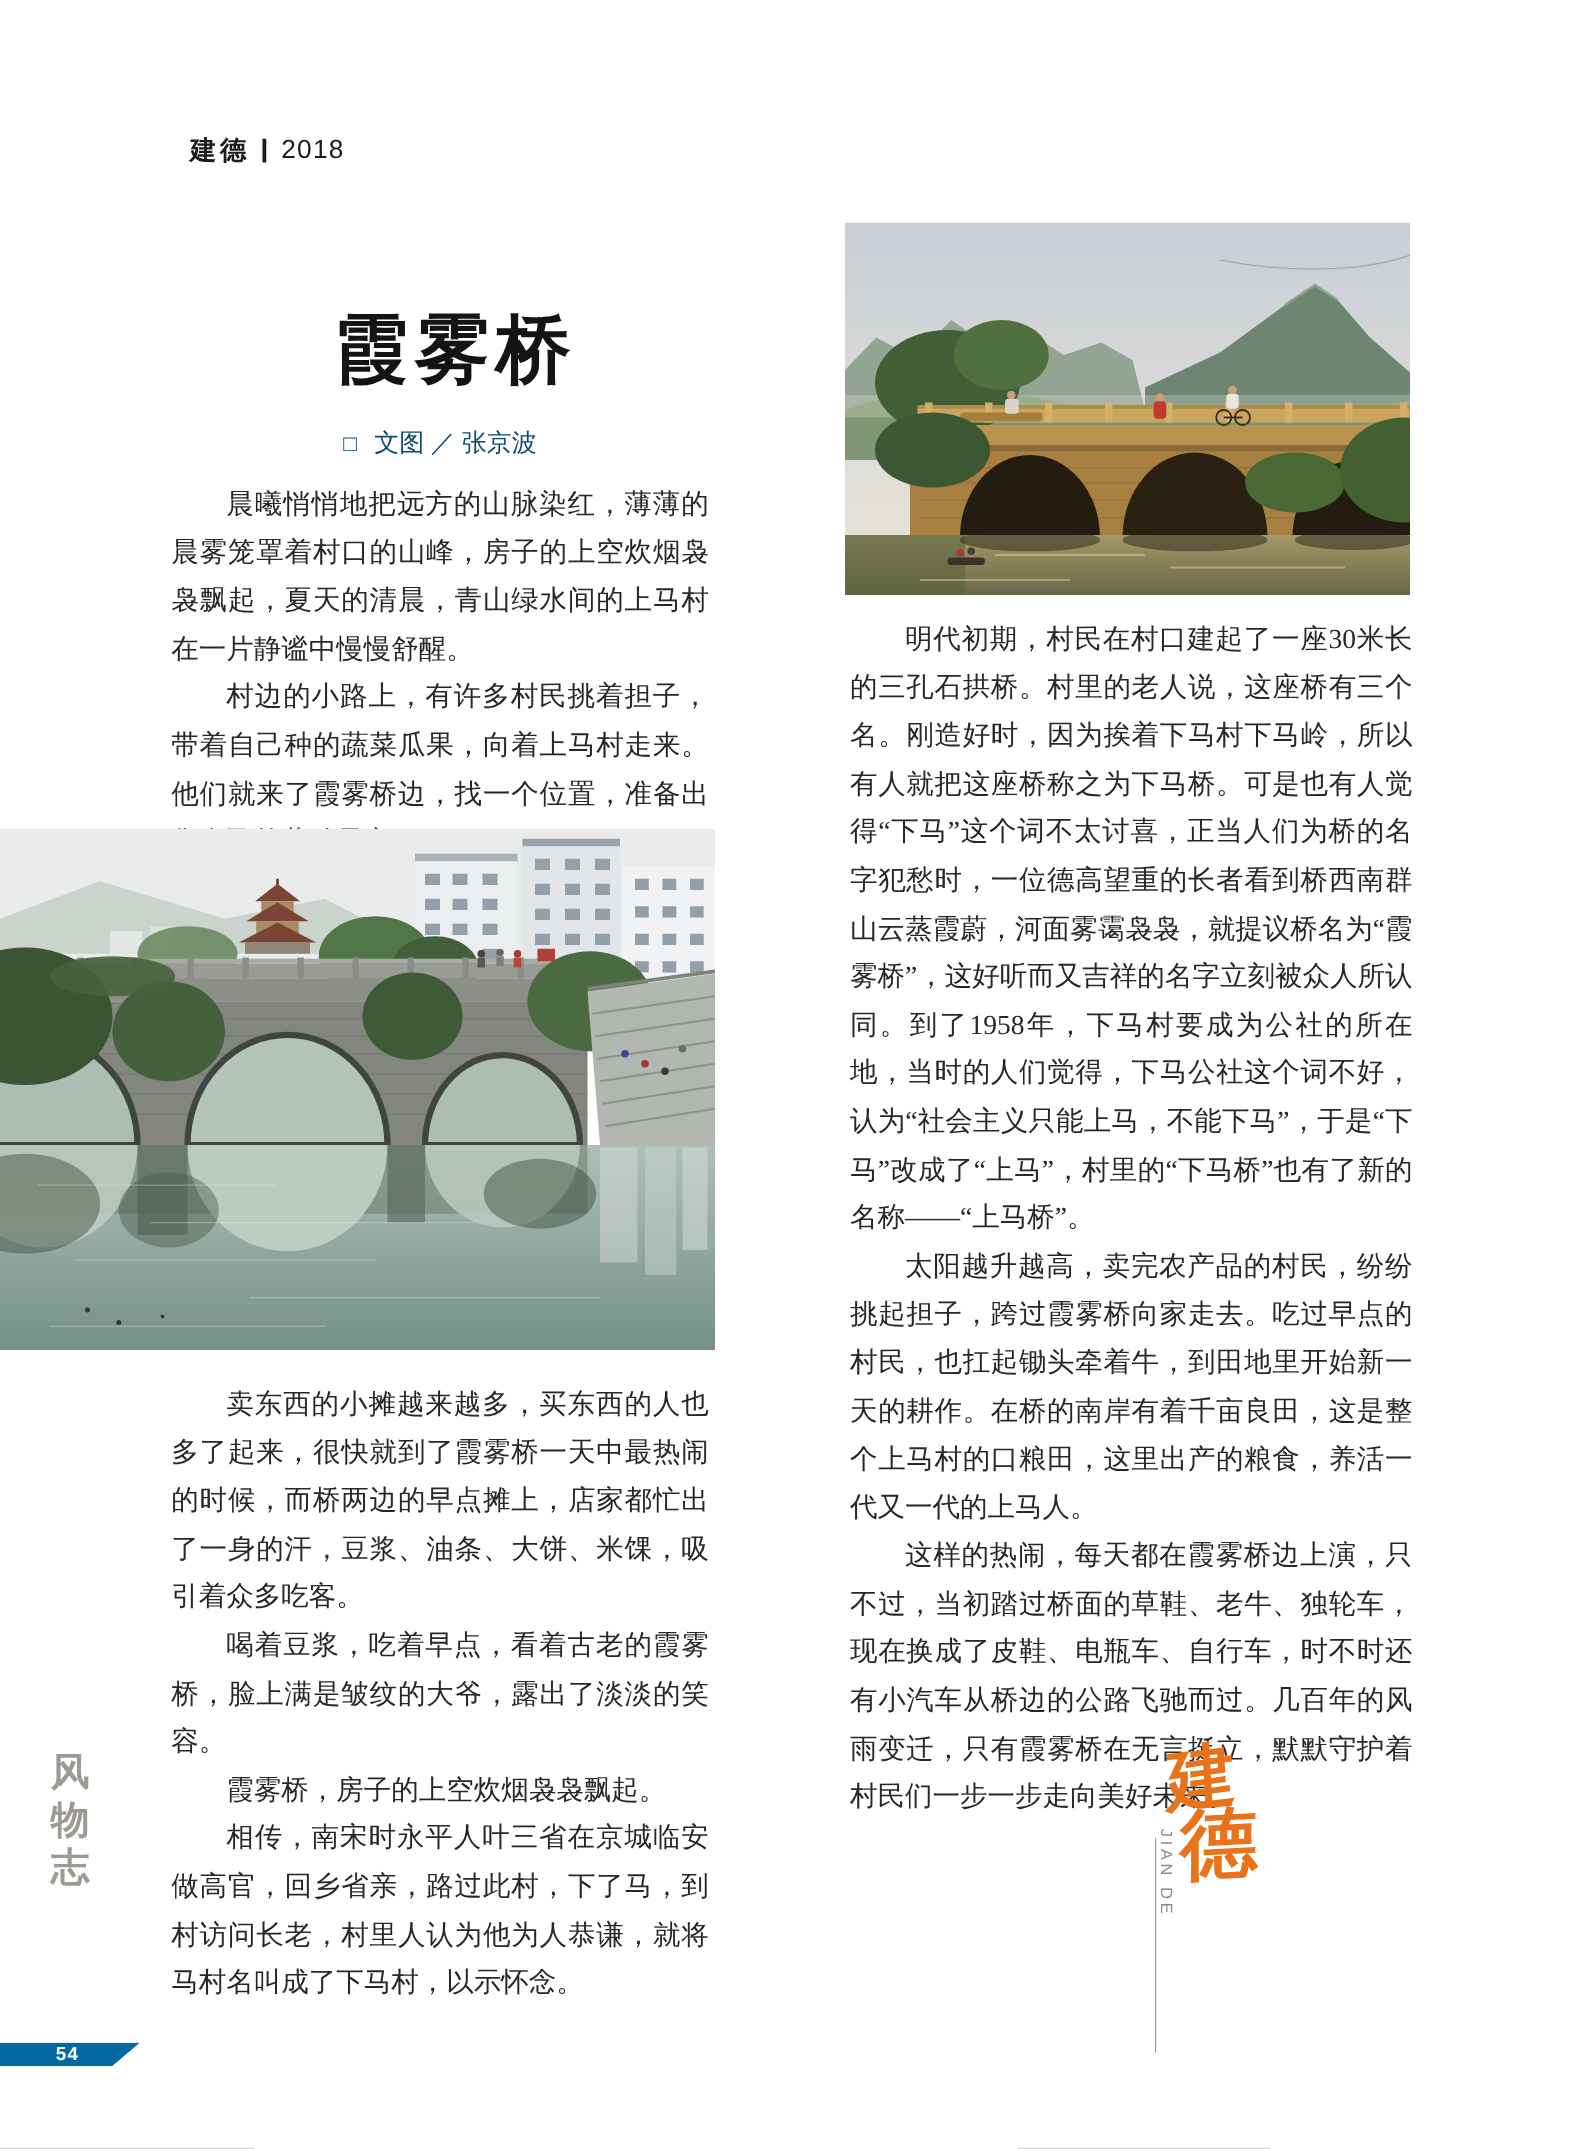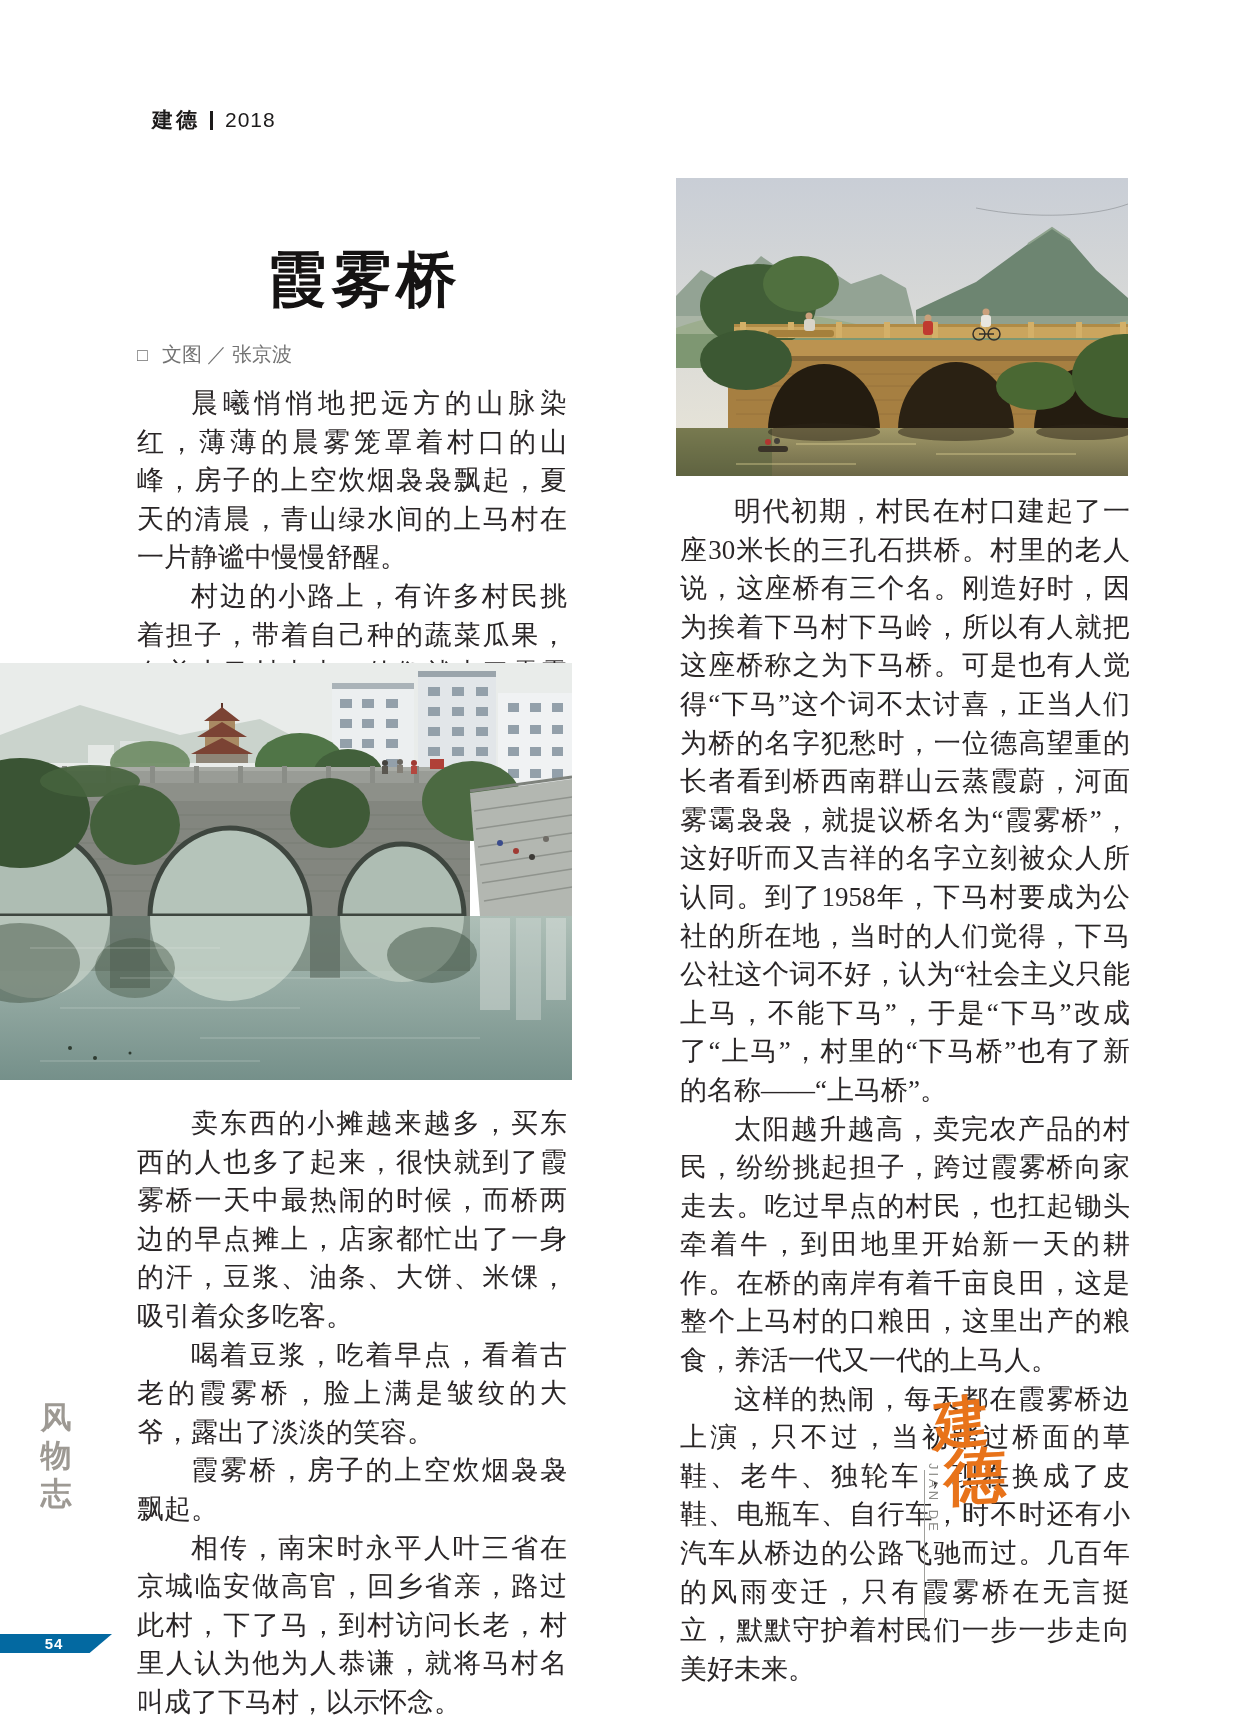--- a/index.html
+++ b/index.html
@@ -15,27 +15,27 @@
   .hdr-bar { width:3px; height:19px; background:#1c1a1a; margin:0 12px 0 10px; }
   .hdr-year { font-size:21px; letter-spacing:1px; color:#1c1a1a; }
 
   
   .title {
     position:absolute; left:137px; top:228px; width:430px; margin:12px;
     text-align:center; font-family:"Liberation Serif","DejaVu Serif",serif;
     font-size:60px; font-weight:900; letter-spacing:5px; color:#151313;
   }
   .byline {
-    position:absolute; left:137px; top:341px; width:430px; text-align:left;
-    font-family:"Liberation Serif","DejaVu Serif",serif; font-size:20px; color:#737373;
+    position:absolute; left:137px; top:341px; width:430px; text-align:center;
+    font-family:"Liberation Serif","DejaVu Serif",serif; font-size:20px; color:#0c4a6e;
   }
   .byline .marker { margin-right:14px; font-size:18px; }
 
   
-  .body { font-family:"Liberation Serif","DejaVu Serif",serif; font-size:27px;
+  .body { font-family:"Liberation Serif","DejaVu Serif",serif; font-size:22px;
           line-height:38.6px; text-align:justify; color:#2a2627; }
   .body p { margin:0; text-indent:2em; }
   .intro      { position:absolute; left:137px; top:384px;  width:430px; }
   .left-cont  { position:absolute; left:137px; top:1104px; width:430px; }
   .right-col  { position:absolute; left:680px; top:492px;  width:450px; }
 
   
   figure { margin:0; }
   .photo-top  { position:absolute; left:676px; top:178px; width:452px; height:298px; }
   .photo-left { position:absolute; left:0;     top:663px; width:572px; height:417px; }

